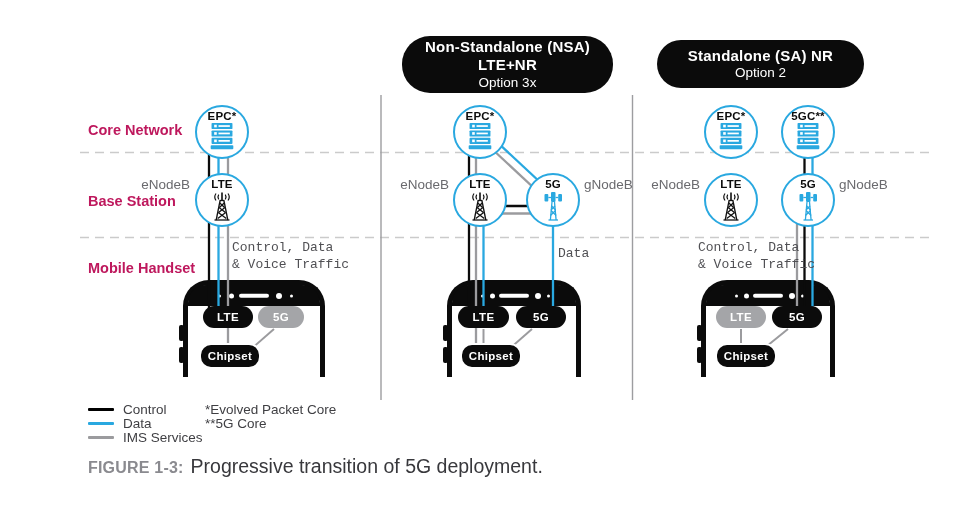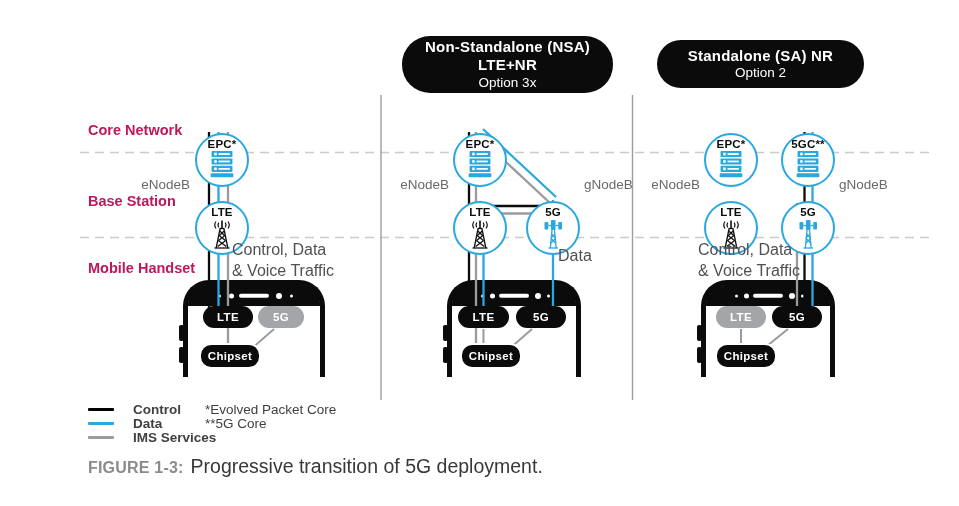--- a/index.html
+++ b/index.html
@@ -12,42 +12,42 @@
                display:flex;flex-direction:column;align-items:center;justify-content:center;line-height:1.22;}
   .h-line{font-size:15px;font-weight:bold;letter-spacing:.2px;}
   .h-opt{font-size:13.5px;font-weight:normal;}
   
   .row-label{position:absolute;z-index:3;font-size:14.5px;font-weight:bold;color:#be185d;}
   .side-label{position:absolute;z-index:3;font-size:13.5px;color:#6a6a6e;}
   .ra{text-align:right;}
   
   .node{position:absolute;z-index:3;width:54px;height:54px;border-radius:50%;background:#fff;
         border:2.5px solid #29a8e0;box-sizing:border-box;display:flex;flex-direction:column;
-        align-items:center;justify-content:flex-start;padding-top:4px;margin-top:28px;}
+        align-items:center;justify-content:flex-start;padding-top:4px;}
   .node-label{font-size:11.5px;font-weight:bold;color:#0c0c0c;letter-spacing:.2px;line-height:1;}
   .node svg{display:block;}
   
   .phone{position:absolute;top:280px;height:97px;border:5px solid #0b0b0b;border-bottom:none;
          border-radius:26px 26px 0 0;box-sizing:border-box;background:transparent;}
   .phone-top{position:absolute;left:0;top:0;right:0;height:21px;background:#0b0b0b;
              border-radius:18px 18px 0 0;}
   .pt-dot{position:absolute;top:50%;transform:translateY(-50%);background:#fff;border-radius:50%;}
   .pt-speaker{position:absolute;top:50%;left:50%;transform:translate(-50%,-50%);width:30px;height:4.5px;
               background:#fff;border-radius:3px;}
   .side-btn{position:absolute;left:-9px;width:5px;height:16px;background:#0b0b0b;border-radius:2px;}
   
   .chip{position:absolute;z-index:3;height:22px;border-radius:12px;color:#fff;font-size:11.5px;
         font-weight:bold;letter-spacing:.3px;display:flex;align-items:center;justify-content:center;}
   .chip.black{background:#0b0b0b;}
   .chip.gray{background:#a4a5a8;}
   .chip.outlined{border:2.5px solid #fff;}
   
-  .traffic{position:absolute;z-index:3;font-size:16px;color:#505054;line-height:1.34;white-space:pre-line;}
-  
-  .legend-row{position:absolute;z-index:3;display:flex;align-items:center;gap:19px;height:14px;font-weight:bold;}
+  .traffic{position:absolute;z-index:3;font-size:13px;color:#505054;line-height:1.34;white-space:pre-line;font-family:Liberation Mono, monospace;}
+  
+  .legend-row{position:absolute;z-index:3;display:flex;align-items:center;gap:9px;height:14px;}
   .swatch{width:26px;height:3px;border-radius:1px;}
   .legend-label,.note{font-size:13.5px;color:#3f3f43;}
   .note{position:absolute;z-index:3;}
   
   .caption{position:absolute;left:88px;top:455px;z-index:3;display:flex;gap:7px;align-items:baseline;}
   .caption-label{font-size:16px;font-weight:bold;color:#8a8a8f;letter-spacing:.2px;}
   .caption-text{font-size:19.5px;color:#38383c;}
 </style>
 </head>
 <body>

